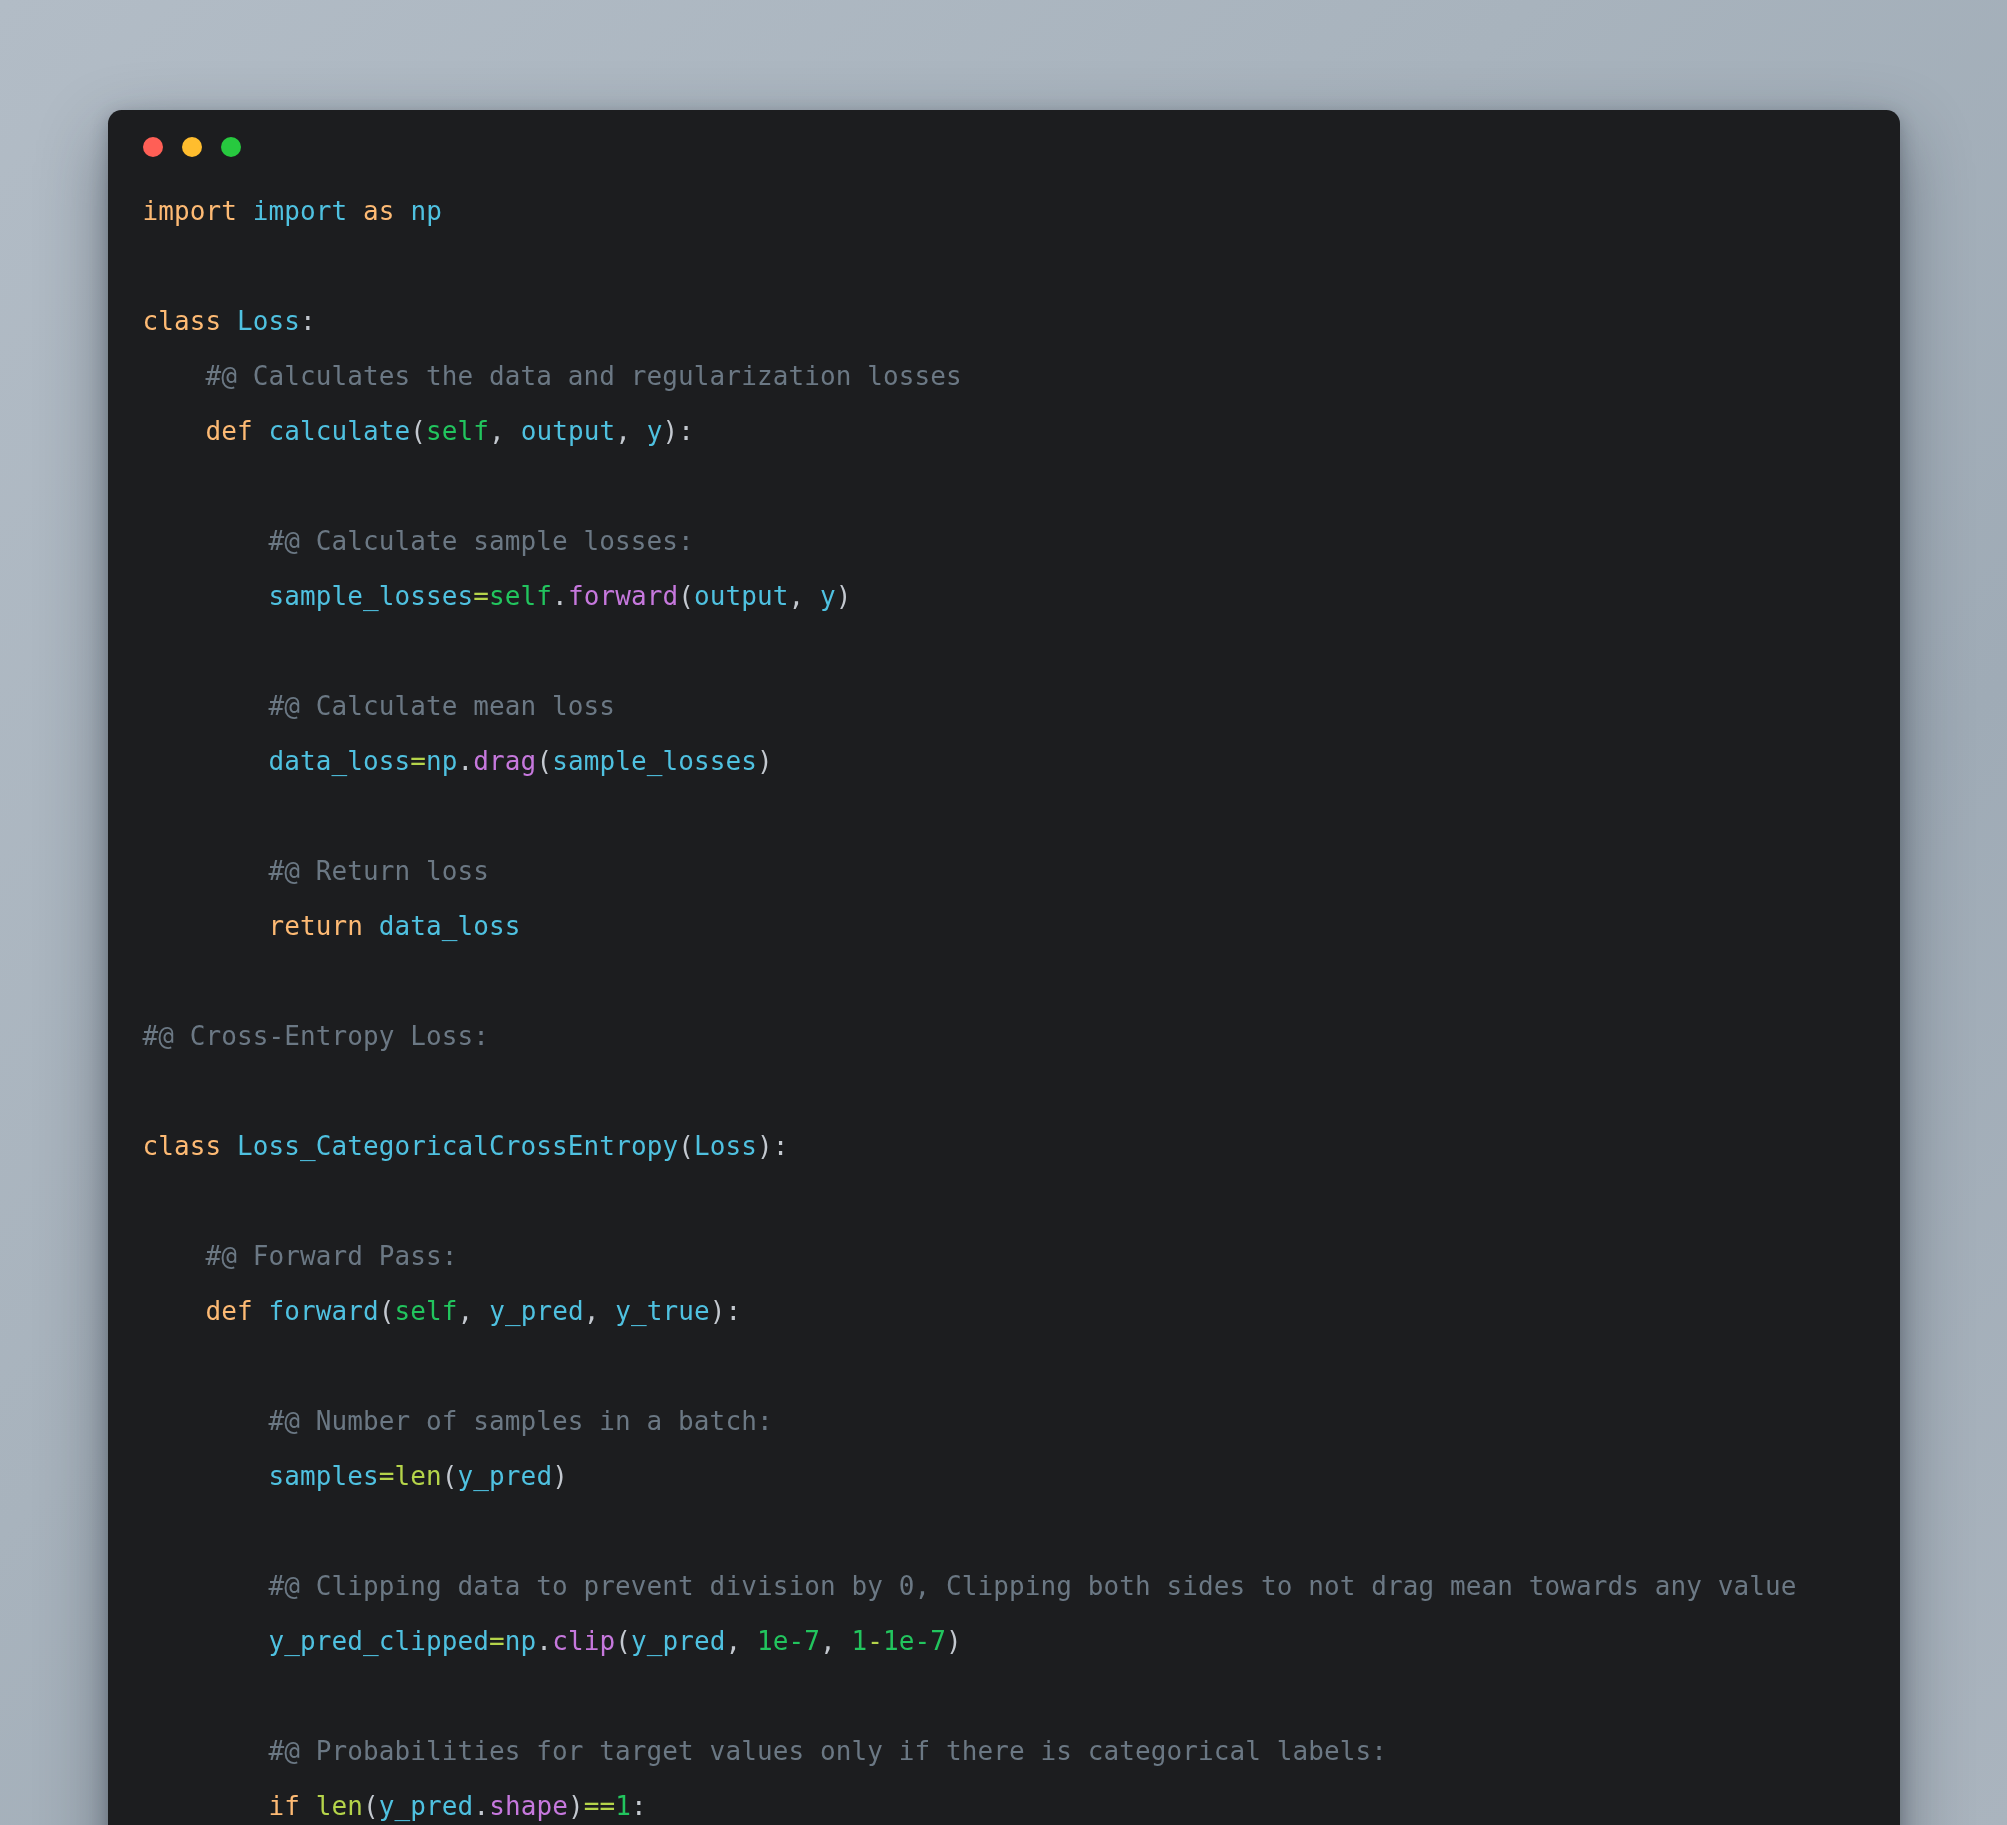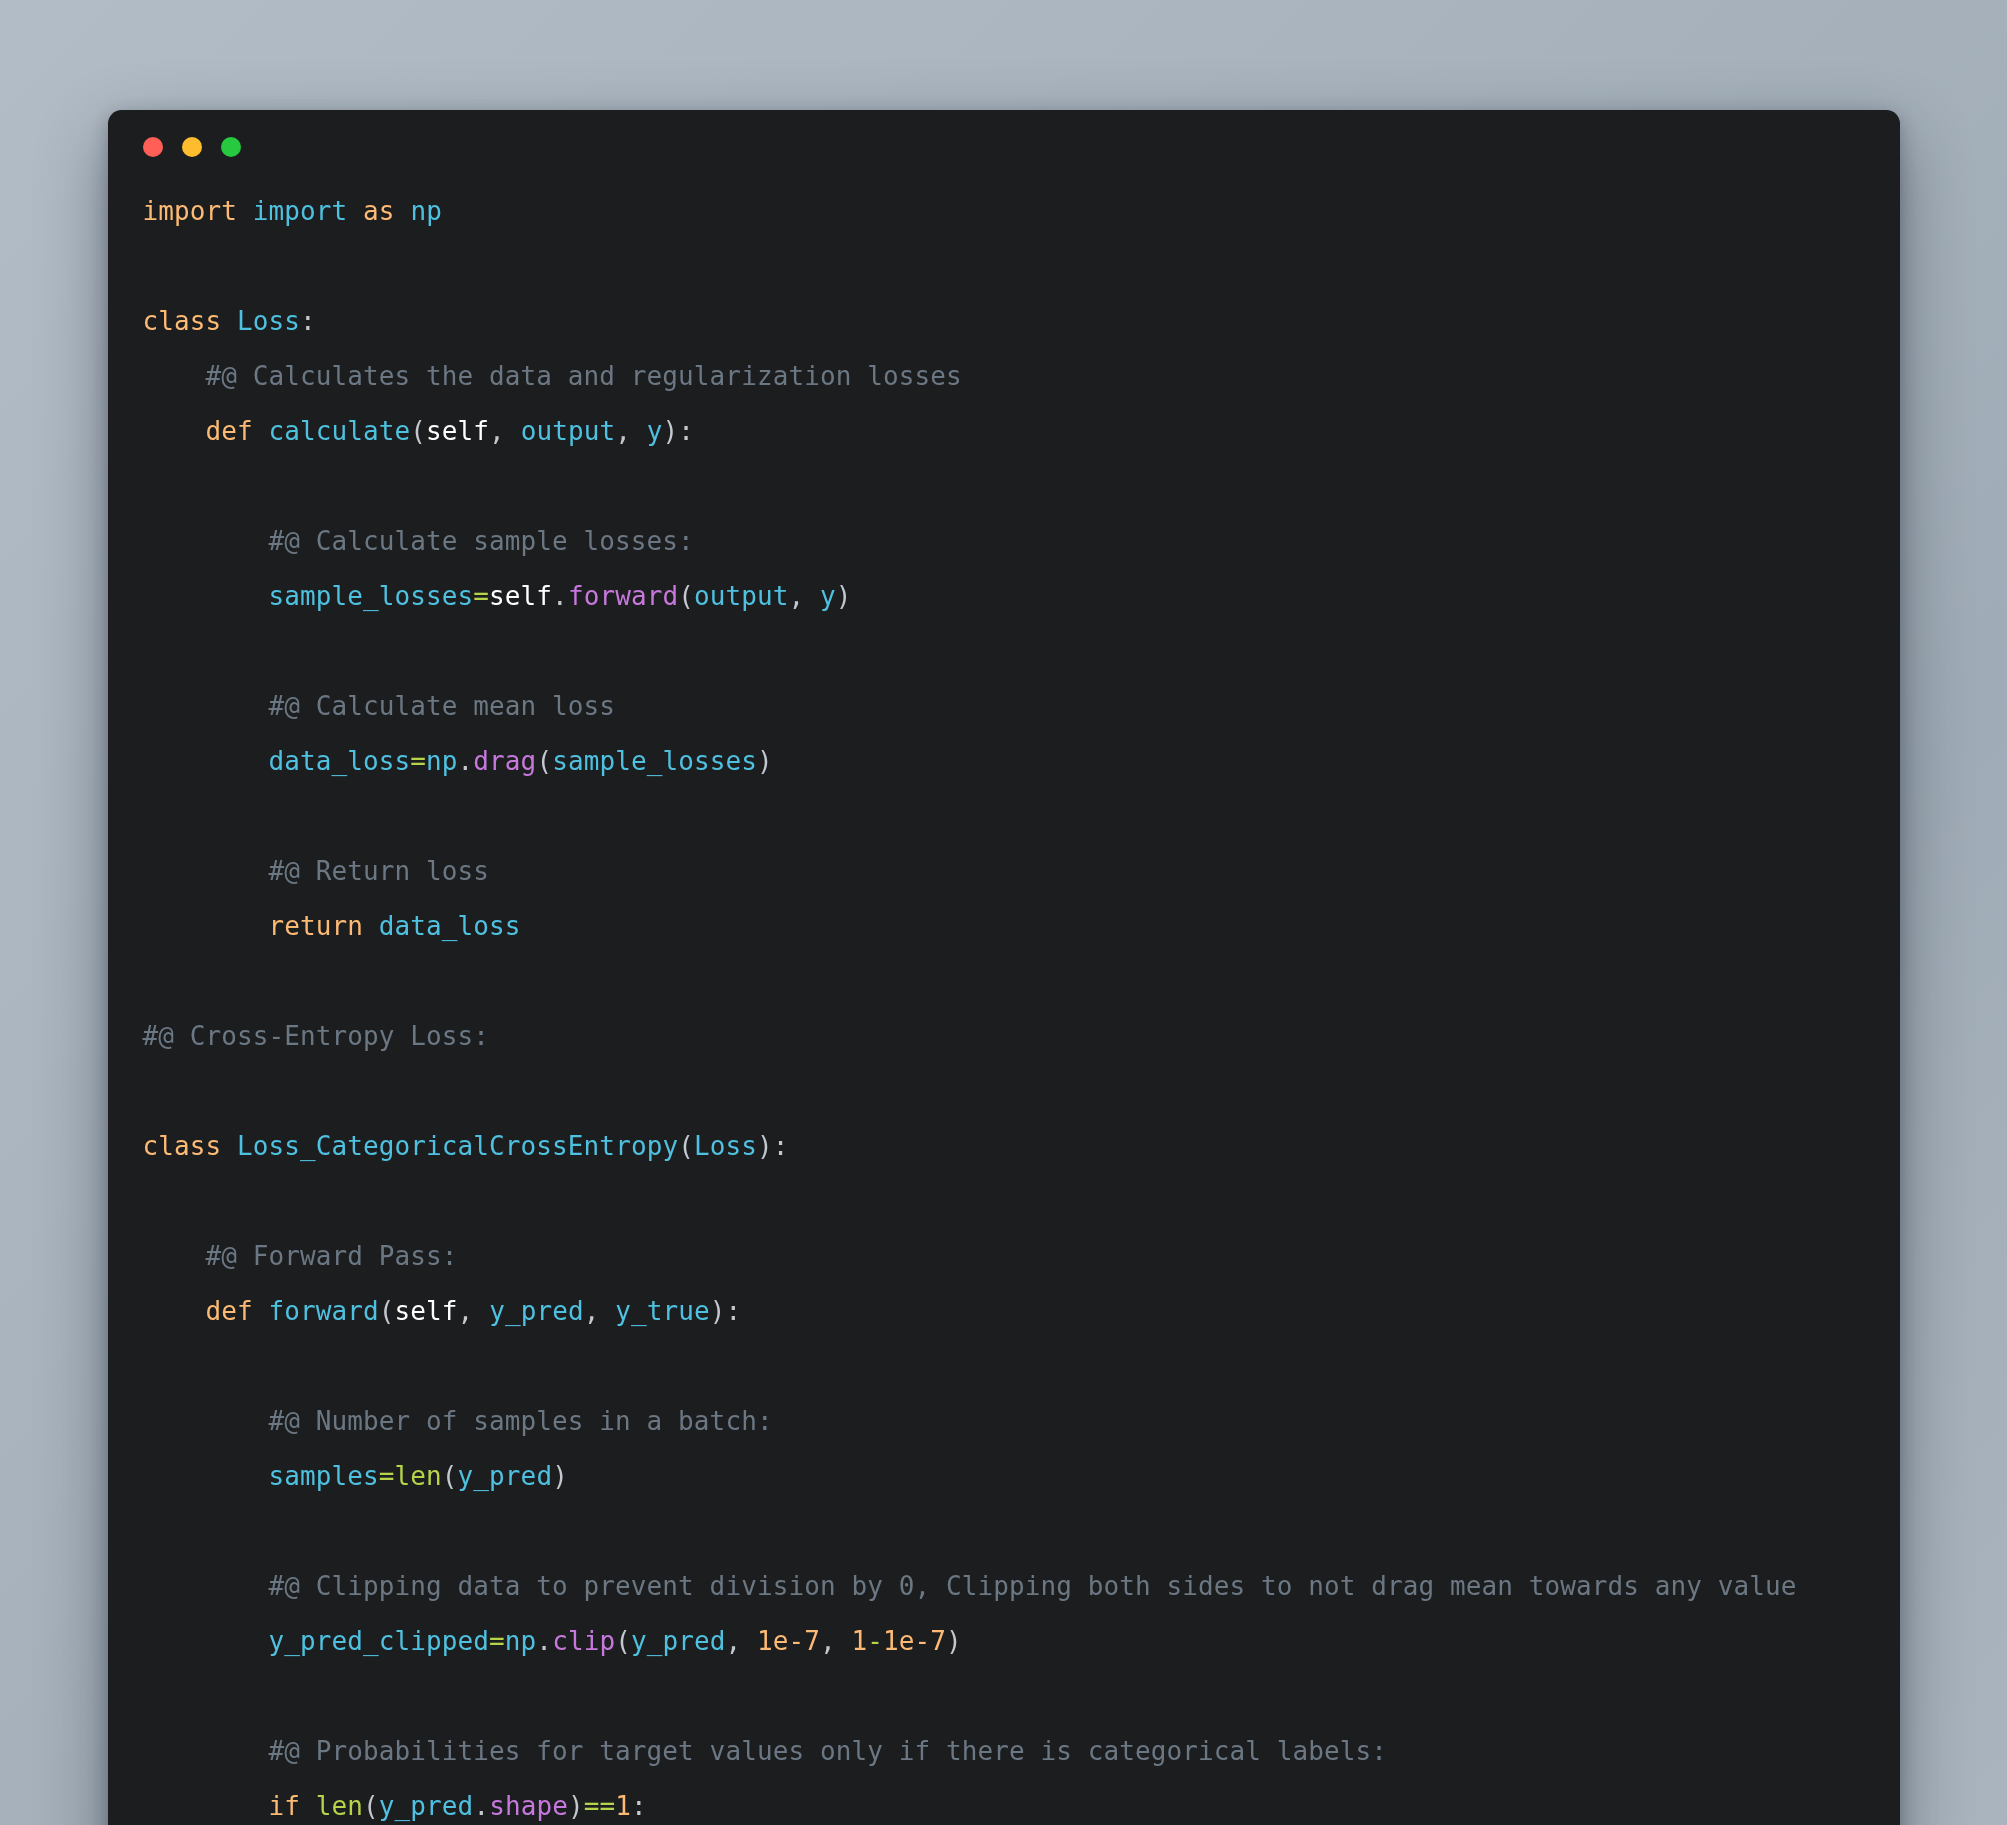--- a/index.html
+++ b/index.html
@@ -63,25 +63,25 @@
     white-space: pre-wrap;
     word-break: normal;
     overflow-wrap: break-word;
     letter-spacing: 0.1px;
     tab-size: 4;
   }
 
   
   .kw   { color: #fdba74; }   
   .nm   { color: #4fc1e0; }   
-  .self { color: #ffffff; }   
+  .self { color: #22c55e; }   
   .attr { color: #c678dd; }   
   .bi   { color: #b5d44a; text-align: right; }   
   .op   { color: #b5d44a; }   
-  .num  { color: #fdba74; text-align: center; }   
+  .num  { color: #22c55e; text-align: center; }   
   .cm   { color: #6b7884; text-align: center; }   
   .pn   { color: #c3c8cf; }   
 </style>
 </head>
 <body>
 
 <div class="stage">
   <div class="window">
 
     <div class="titlebar">

